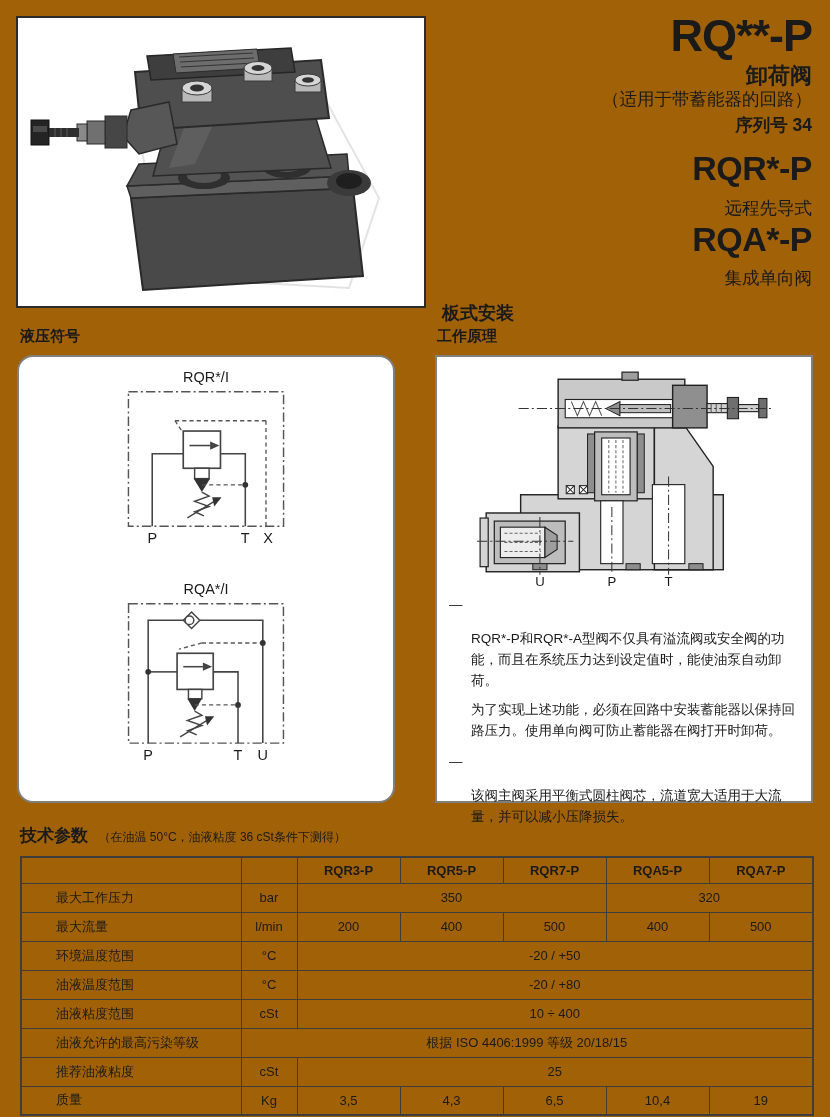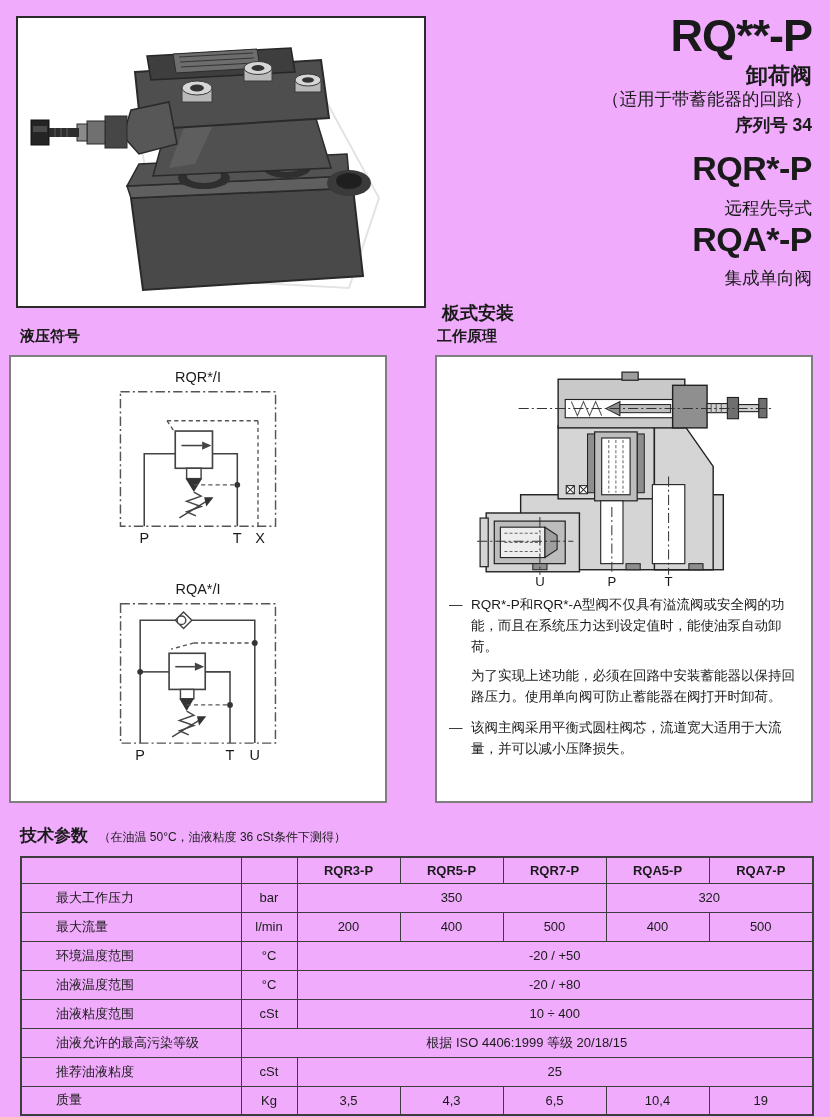--- a/index.html
+++ b/index.html
@@ -1,17 +1,17 @@
 <!DOCTYPE html>
 <html><head>
 <meta charset="utf-8">
 <style>
   html,body{margin:0;padding:0;background:#ffffff;}
   body{font-family:"Liberation Sans","DejaVu Sans",sans-serif;color:#1a1a1a;}
-  .page{position:relative;width:830px;height:1117px;background:#f0abfc;overflow:hidden;}
+  .page{position:relative;width:830px;height:1117px;background:#a16207;overflow:hidden;}
 
   
   .photo-box{position:absolute;left:16px;top:16px;width:406px;height:288px;border:2px solid #2b2b2b;background:#fff;}
   .photo-box svg{display:block;margin:0 auto;}
 
   
   .title-block{position:absolute;top:12px;right:18px;text-align:right;line-height:1.08;}
   .t-model{font-size:45px;font-weight:bold;letter-spacing:-1px;}
   .t-model-sub{font-size:22px;font-weight:bold;margin-top:3px;}
   .t-note{font-size:17.5px;margin-top:3px;}
@@ -20,33 +20,33 @@
   .t-variant2{margin-top:3px;}
   .t-variant-sub{font-size:17.5px;margin-top:12px;}
 
   .mounting{position:absolute;left:442px;top:280px;font-size:18px;font-weight:bold;margin-top:21px;}
 
   .sec-title{position:absolute;font-size:15px;font-weight:bold;}
   .sec-title.left{left:20px;top:327px;}
   .sec-title.right{left:437px;top:327px;}
 
   .panel{position:absolute;top:355px;width:374px;height:444px;border:2px solid #7f7f7f;background:#fff;}
-  .panel.left{left:9px;}
+  .panel.left{left:17px;border-radius:16px;}
   .panel.right{left:435px;}
 
   .sym-fig{text-align:center;}
   .sym-fig.first{margin-top:12px;}
   .sym-fig.second{margin-top:26px;}
 
   svg text{font-family:"Liberation Sans","DejaVu Sans",sans-serif;}
 
   .bullets{padding:4px 12px 0 12px;font-size:13.5px;line-height:1.55;}
   .bullet{display:flex;margin-top:4px;}
   .bullet .dash{width:22px;flex:0 0 22px;}
-  .bullet .btxt{flex:1;}
+  .bullet .btxt{flex:1;margin-top:34px;}
   .bullet-cont{margin:8px 0 0 22px;}
 
   
   .specs-head{position:absolute;left:20px;top:824px;}
   .specs-title{font-size:17px;font-weight:bold;}
   .specs-sub{font-size:12px;margin-left:6px;}
   .spec-table{position:absolute;left:20px;top:856px;width:792px;border-collapse:collapse;table-layout:fixed;font-size:13px;}
   .spec-table td,.spec-table th{border:1px solid #3d3d3d;text-align:center;padding:0;font-weight:normal;}
   .spec-table{border:2px solid #3d3d3d;}
   .spec-table tr{height:29px;}

